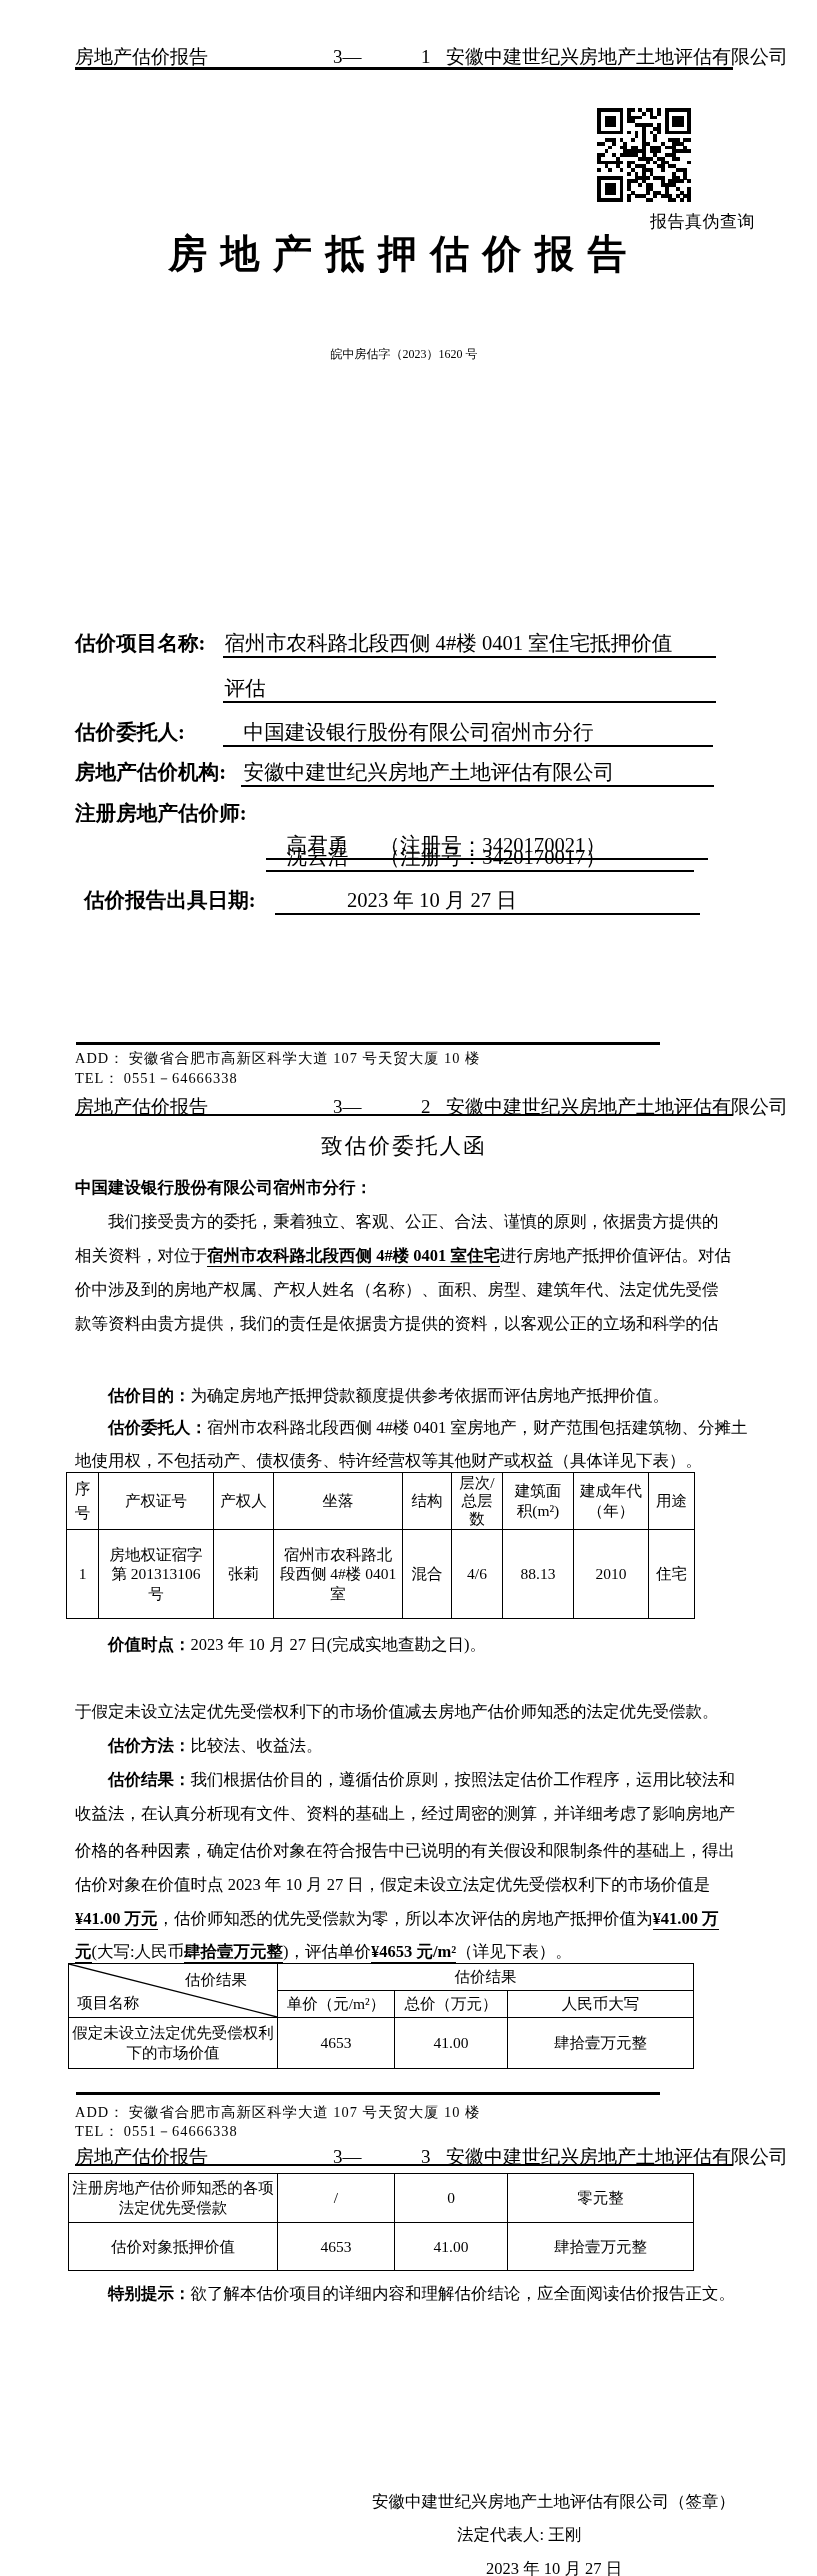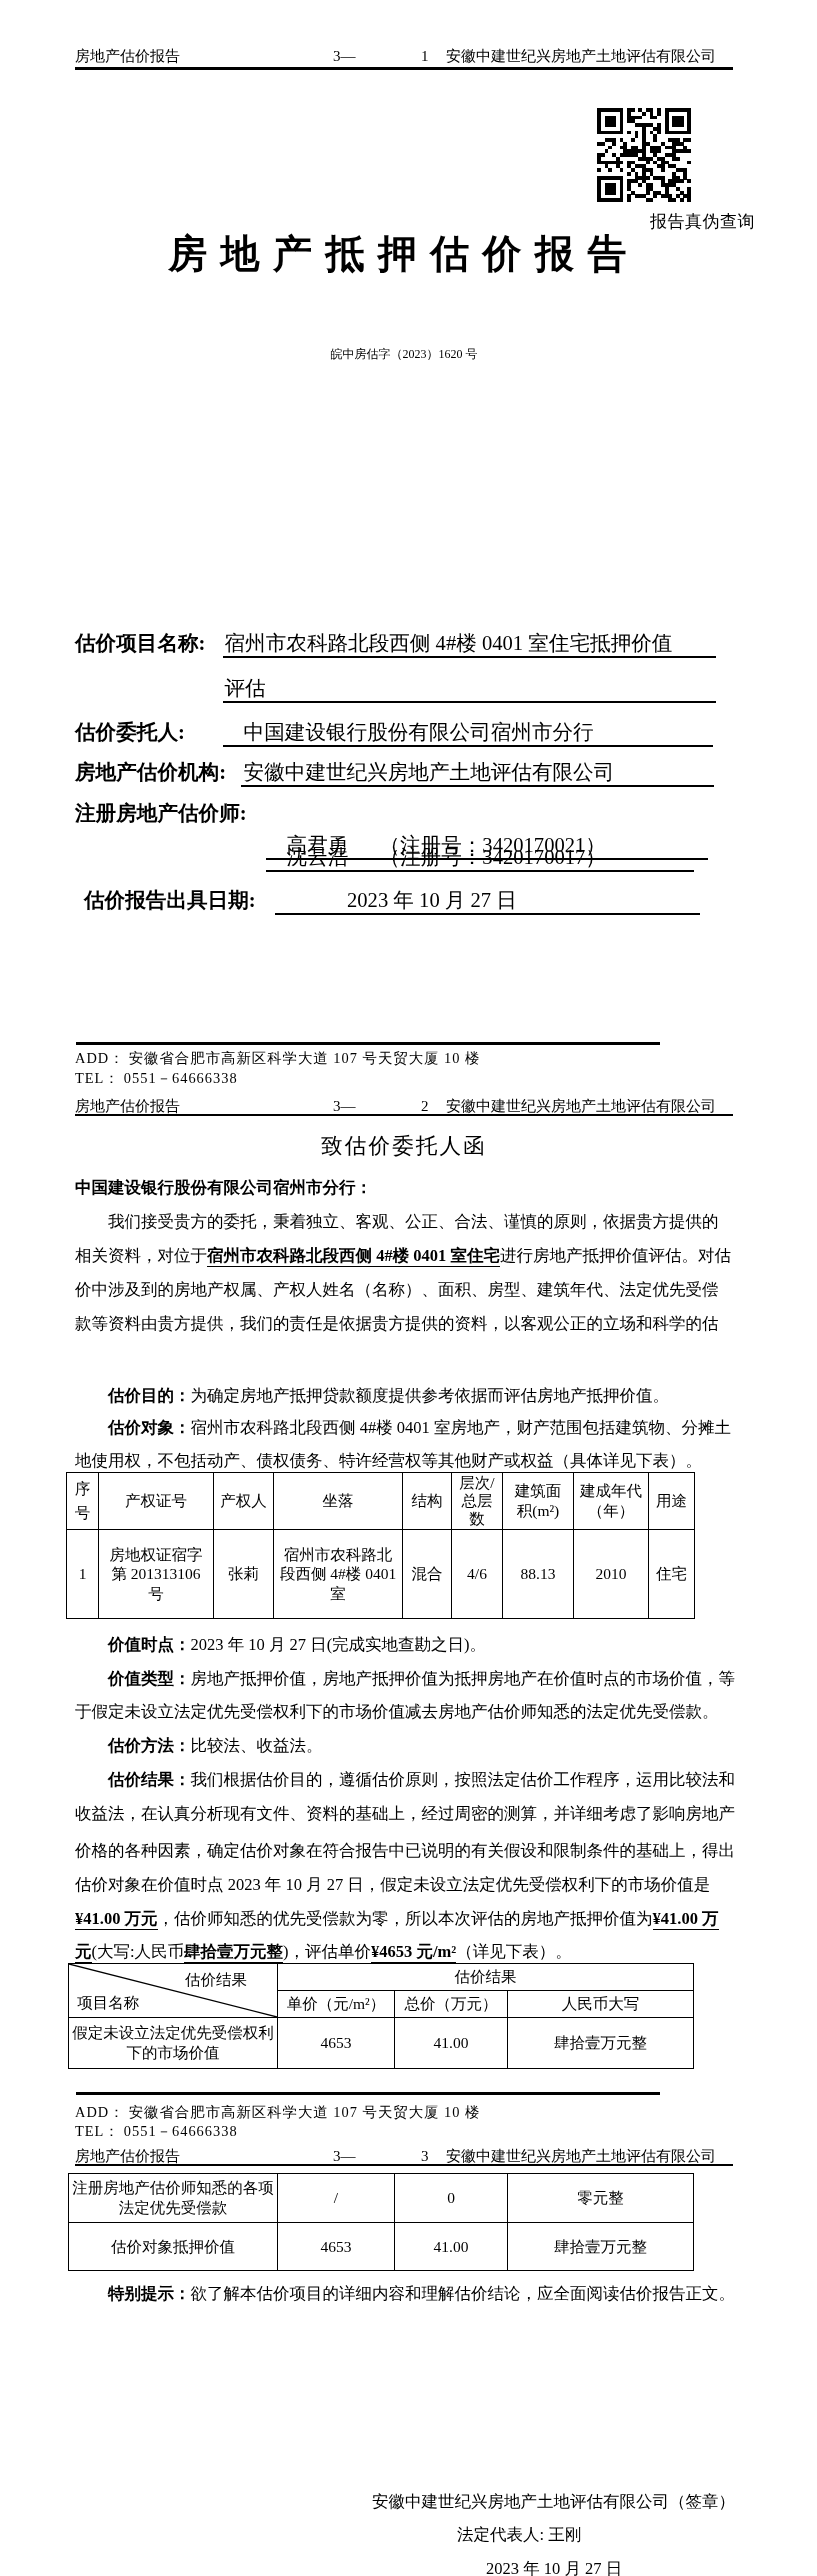--- a/index.html
+++ b/index.html
@@ -2,21 +2,21 @@
 <html style="font-size:8.2px"><head>
 <meta charset="utf-8">
 <style>
   html,body{margin:0;padding:0;background:#fff;}
   #page{position:relative;width:818px;height:3235px;background:#ffffff;
         font-family:"Liberation Serif","DejaVu Serif",serif;color:#000;overflow:hidden;}
   .abs{position:absolute;}
   .nw{white-space:nowrap;}
   .b{font-weight:bold;}
   .rule{position:absolute;background:#000;}
-  .hdr{font-size:15px;line-height:15.5px;}
+  .hdr{font-size:19px;line-height:15.5px;}
   .ftr{font-size:14.4px;line-height:17.5px;letter-spacing:1px;}
   .f32{font-size:16.5px;line-height:20.6px;}
   .f40{font-size:20.6px;line-height:26px;}
   .bu{font-weight:bold;border-bottom:1.5px solid #000;padding-bottom:0.5px;}
   .cover-ul{position:absolute;border-bottom:2.1px solid #000;height:28px;box-sizing:border-box;font-size:20.6px;line-height:26px;white-space:nowrap;}
   .tbl{position:absolute;display:grid;border:1px solid #000;background:#fff;}
   .tbl>div{display:flex;align-items:center;justify-content:center;text-align:center;
            white-space:pre-line;font-size:15.5px;line-height:19.6px;
            border-right:1px solid #000;border-bottom:1px solid #000;box-sizing:border-box;padding:1px;}
   .tbl>div.lc{border-right:none;}
@@ -414,21 +414,21 @@
   <div class="abs f32 nw" style="left:75px;top:1246px;">
     <span>相关资料，对位于</span><span class="bu">宿州市农科路北段西侧 4#楼 0401 室住宅</span><span>进行房地产抵押价值评估。对估</span>
   </div>
   <div class="abs f32 nw" style="left:75px;top:1280px;">价中涉及到的房地产权属、产权人姓名（名称）、面积、房型、建筑年代、法定优先受偿</div>
   <div class="abs f32 nw" style="left:75px;top:1314px;">款等资料由贵方提供，我们的责任是依据贵方提供的资料，以客观公正的立场和科学的估</div>
 
   <div class="abs f32 nw" style="left:108px;top:1386px;">
     <span class="b">估价目的：</span><span>为确定房地产抵押贷款额度提供参考依据而评估房地产抵押价值。</span>
   </div>
   <div class="abs f32 nw" style="left:108px;top:1418px;">
-    <span class="b">估价对象：</span><span>宿州市农科路北段西侧 4#楼 0401 室房地产，财产范围包括建筑物、分摊土</span>
+    <span class="b">估价委托人：</span><span>宿州市农科路北段西侧 4#楼 0401 室房地产，财产范围包括建筑物、分摊土</span>
   </div>
   <div class="abs f32 nw" style="left:75px;top:1451px;">地使用权，不包括动产、债权债务、特许经营权等其他财产或权益（具体详见下表）。</div>
 
   <div id="t1" class="tbl">
     <div style="line-height:24px;">序
 号</div>
     <div>产权证号</div>
     <div>产权人</div>
     <div>坐落</div>
     <div>结构</div>
@@ -451,23 +451,20 @@
     <div class="lr">混合</div>
     <div class="lr">4/6</div>
     <div class="lr">88.13</div>
     <div class="lr">2010</div>
     <div class="lr lc">住宅</div>
   </div>
 
   <div class="abs f32 nw" style="left:108px;top:1635px;">
     <span class="b">价值时点：</span><span>2023 年 10 月 27 日(完成实地查勘之日)。</span>
   </div>
-  <div class="abs f32 nw" style="left:108px;top:1669px;">
-    <span class="b">价值类型：</span><span>房地产抵押价值，房地产抵押价值为抵押房地产在价值时点的市场价值，等</span>
-  </div>
   <div class="abs f32 nw" style="left:75px;top:1702px;">于假定未设立法定优先受偿权利下的市场价值减去房地产估价师知悉的法定优先受偿款。</div>
   <div class="abs f32 nw" style="left:108px;top:1736px;">
     <span class="b">估价方法：</span><span>比较法、收益法。</span>
   </div>
   <div class="abs f32 nw" style="left:108px;top:1770px;">
     <span class="b">估价结果：</span><span>我们根据估价目的，遵循估价原则，按照法定估价工作程序，运用比较法和</span>
   </div>
   <div class="abs f32 nw" style="left:75px;top:1804px;">收益法，在认真分析现有文件、资料的基础上，经过周密的测算，并详细考虑了影响房地产</div>
   <div class="abs f32 nw" style="left:75px;top:1841px;">价格的各种因素，确定估价对象在符合报告中已说明的有关假设和限制条件的基础上，得出</div>
   <div class="abs f32 nw" style="left:75px;top:1875px;">估价对象在价值时点 2023 年 10 月 27 日，假定未设立法定优先受偿权利下的市场价值是</div>

